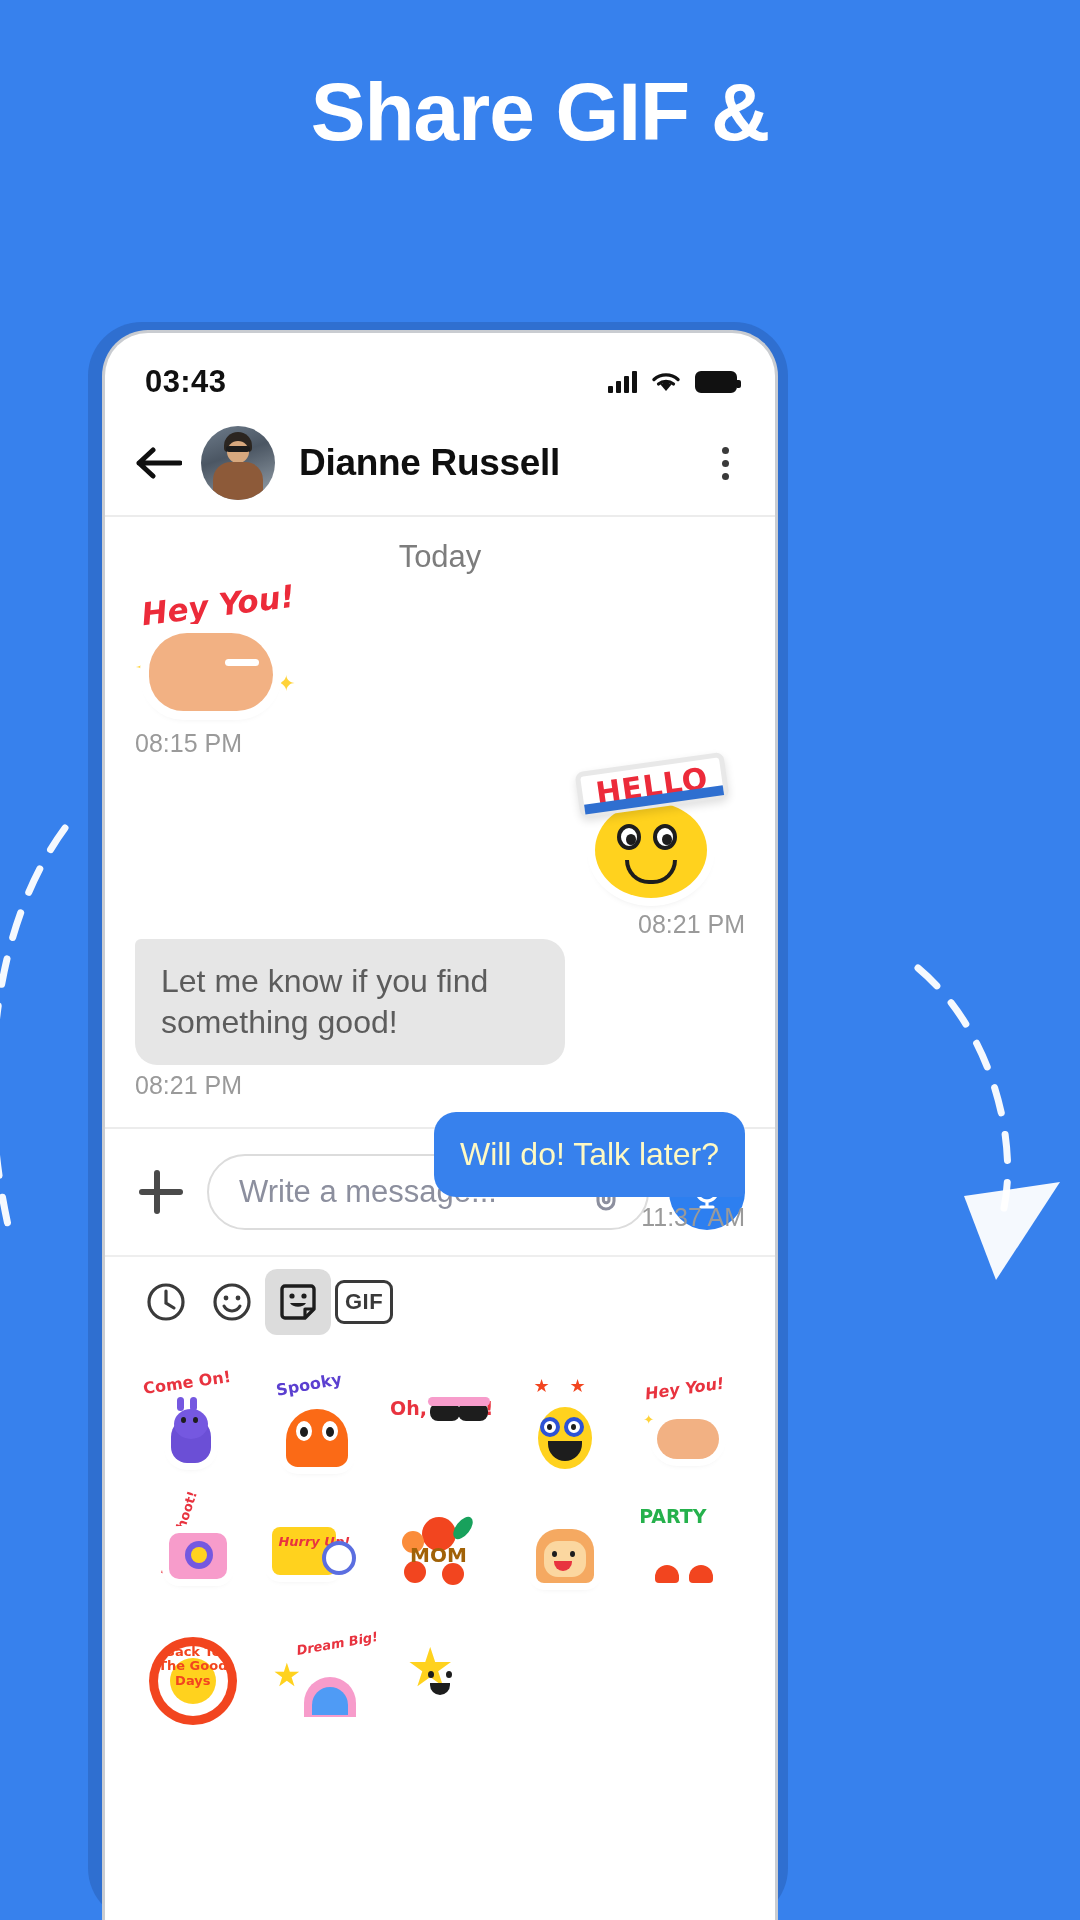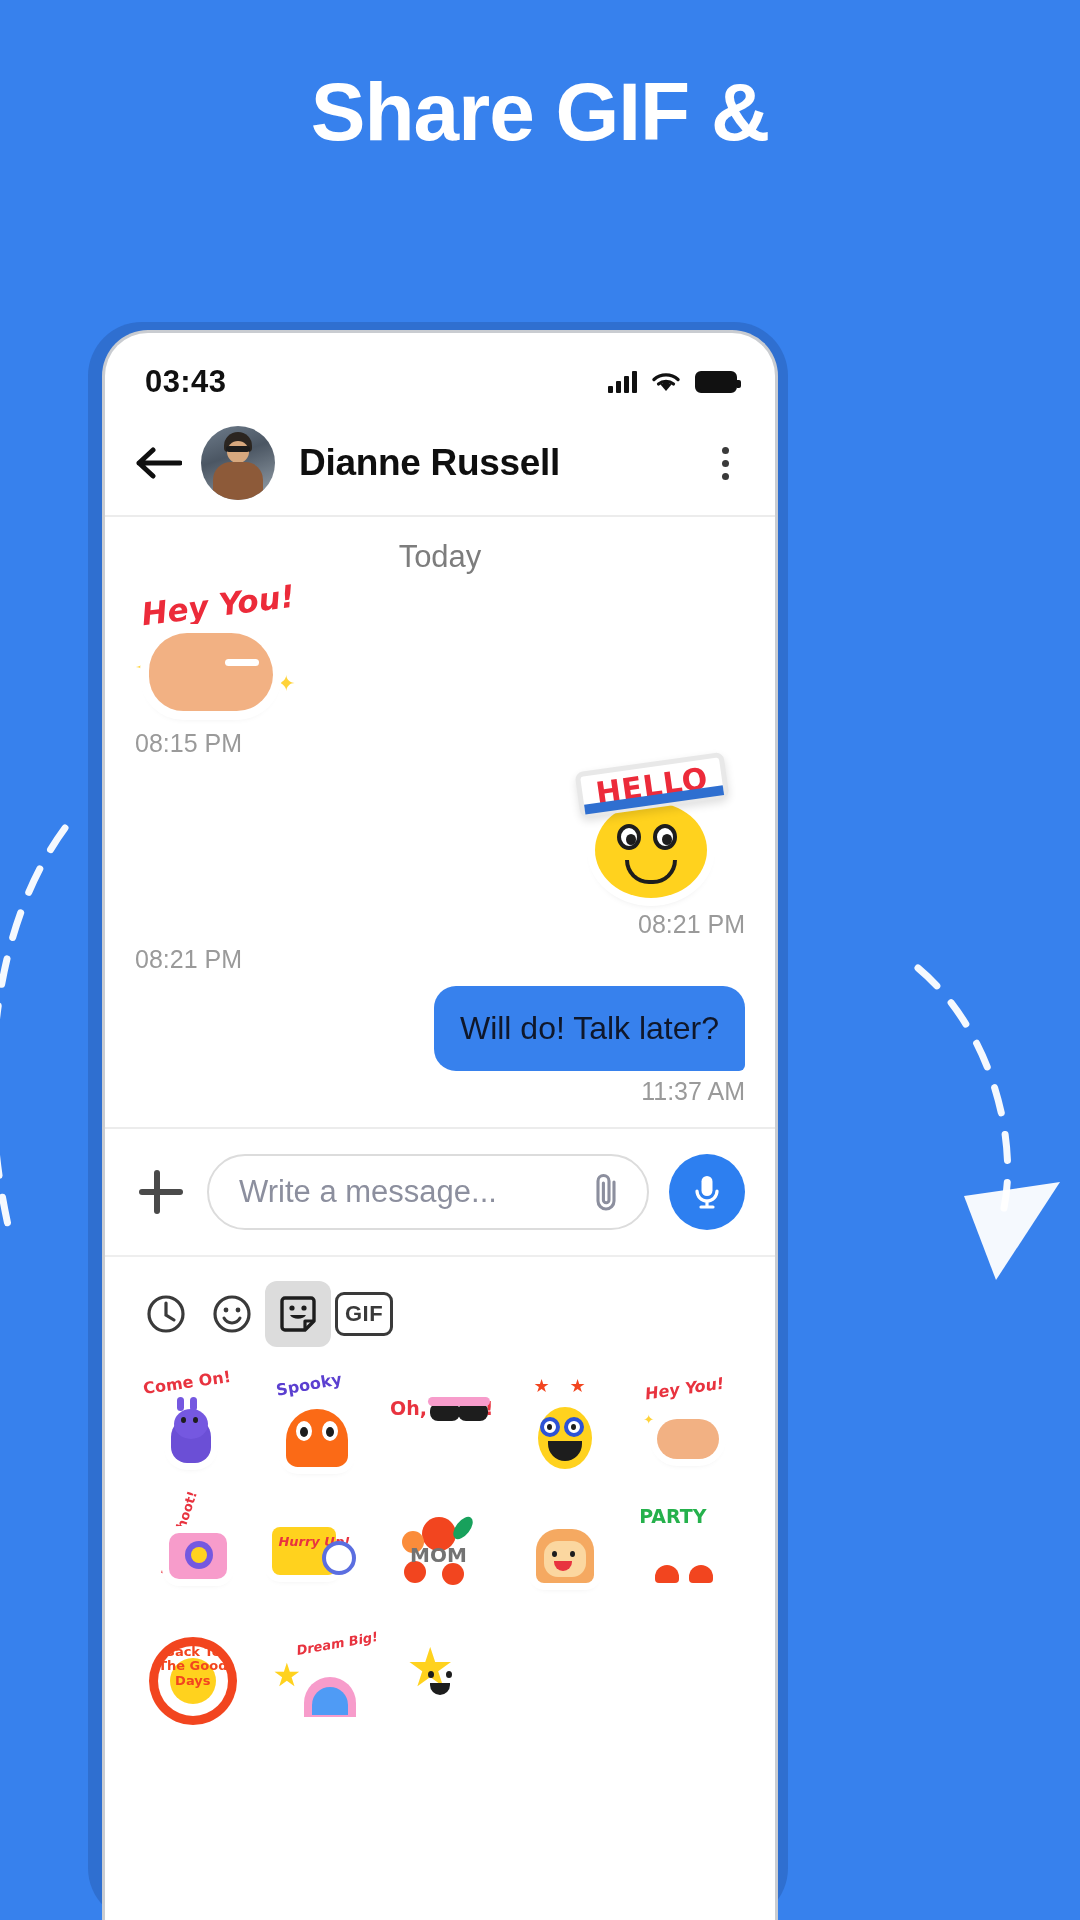--- a/index.html
+++ b/index.html
@@ -78,21 +78,21 @@
   .day-sep { text-align: center; font-size: 31px; color: #7d7d7d; margin-bottom: 18px; }
   .msg-row { display: flex; flex-direction: column; }
   .msg-row.out { align-items: flex-end; }
   .msg-row.in  { align-items: flex-start; }
   .time { font-size: 25px; color: #9a9a9a; margin-top: 6px; }
   .bubble {
     max-width: 430px; padding: 22px 26px; border-radius: 22px;
     font-size: 32px; line-height: 1.28;
   }
   .bubble.gray { background: #e6e6e6; color: #5c5c5c; border-radius: 6px 22px 22px 22px; }
-  .bubble.blue { background: #3781ed; color: #0f172a; border-radius: 22px 22px 6px 22px; font-weight: 500; margin-left: 41px; }
+  .bubble.blue { background: #3781ed; color: #fef9c3; border-radius: 22px 22px 6px 22px; font-weight: 500; margin-left: 41px; }
 
   
   .chat-sticker { position: relative; }
   .hey-sticker { width: 175px; height: 130px; position: relative; }
   .hey-sticker .txt {
     position: absolute; top: -6px; left: 6px; font-size: 31px; font-weight: 800;
     color: #ec2b3a; font-style: italic; transform: rotate(-7deg);
     font-family: "DejaVu Sans", sans-serif;
   }
   .hey-sticker .fist {
@@ -145,22 +145,22 @@
   }
   .field .ph { flex:1; font-size: 31px; color: #8c8f9e; }
   .clip { width: 34px; height: 44px; flex:none; }
   .mic-btn {
     width: 76px; height: 76px; border-radius: 50%; background: #2d7ff0; flex:none;
     display:flex; align-items:center; justify-content:center;
   }
 
   
   .tray-tabs {
-    height: 96px; display: flex; align-items: flex-end; 
-    padding: 4px 28px; border-top: 2px solid #eeeeee;
+    height: 96px; display: flex; align-items: flex-start; 
+    padding: 12px 28px; border-top: 2px solid #eeeeee;
   }
   .tray-tab {
     width: 66px; height: 66px; border-radius: 12px;
     display:flex; align-items:center; justify-content:center;
   }
   .tray-tab.active { background: #dcdcdc; }
   .gif-box {
     width: 58px; height: 44px; border: 3px solid #3a3a3a; border-radius: 9px;
     display:flex; align-items:center; justify-content:center;
     font-size: 22px; font-weight: 700; color:#3a3a3a; letter-spacing:.5px;
@@ -272,20 +272,21 @@
           <div class="band">
             <span class="t">HELLO</span>
             <span class="stripe"></span>
           </div>
         </div>
       </div>
       <div class="time">08:21 PM</div>
     </div>
 
     <div class="msg-row in">
+      <div class="bubble gray">Let me know if you find something good!</div>
       <div class="time">08:21 PM</div>
     </div>
 
     <div class="msg-row out" style="margin-top:12px">
       <div class="bubble blue">Will do! Talk later?</div>
       <div class="time">11:37 AM</div>
     </div>
 
   </div>
 
@@ -408,21 +409,21 @@
     </div>
       </div>
 
     <div class="sticker-cell">
         <div class="sticker-art">
       <span class="blob" style="width:34px;height:34px;background:#f2451f;left:34px;top:18px"></span>
       <span class="blob" style="width:22px;height:22px;background:#fb8c3a;left:14px;top:32px"></span>
       <span class="blob" style="width:22px;height:22px;background:#f2451f;left:16px;top:62px"></span>
       <span class="blob" style="width:22px;height:22px;background:#f2451f;left:54px;top:64px"></span>
       <span class="blob" style="width:14px;height:26px;background:#18a15c;left:68px;top:16px;border-radius:50%;transform:rotate(38deg)"></span>
-      <span class="lbl" style="top:46px;left:22px;font-size:20px;color:#737373">MOM</span>
+      <span class="lbl" style="top:46px;left:22px;font-size:20px;color:#a16207">MOM</span>
     </div>
       </div>
 
     <div class="sticker-cell">
         <div class="sticker-art">
       <span class="blob swhite" style="width:58px;height:54px;background:#f5a961;left:24px;top:30px;border-radius:22px 22px 8px 8px"></span>
       <span class="blob" style="width:42px;height:36px;background:#fbd7a0;left:32px;top:42px;border-radius:14px"></span>
       <span class="blob" style="width:5px;height:6px;background:#1d1d1d;left:40px;top:52px"></span>
       <span class="blob" style="width:5px;height:6px;background:#1d1d1d;left:58px;top:52px"></span>
       <span class="blob" style="width:18px;height:10px;background:#e8333f;left:42px;top:62px;border-radius:0 0 10px 10px"></span>

